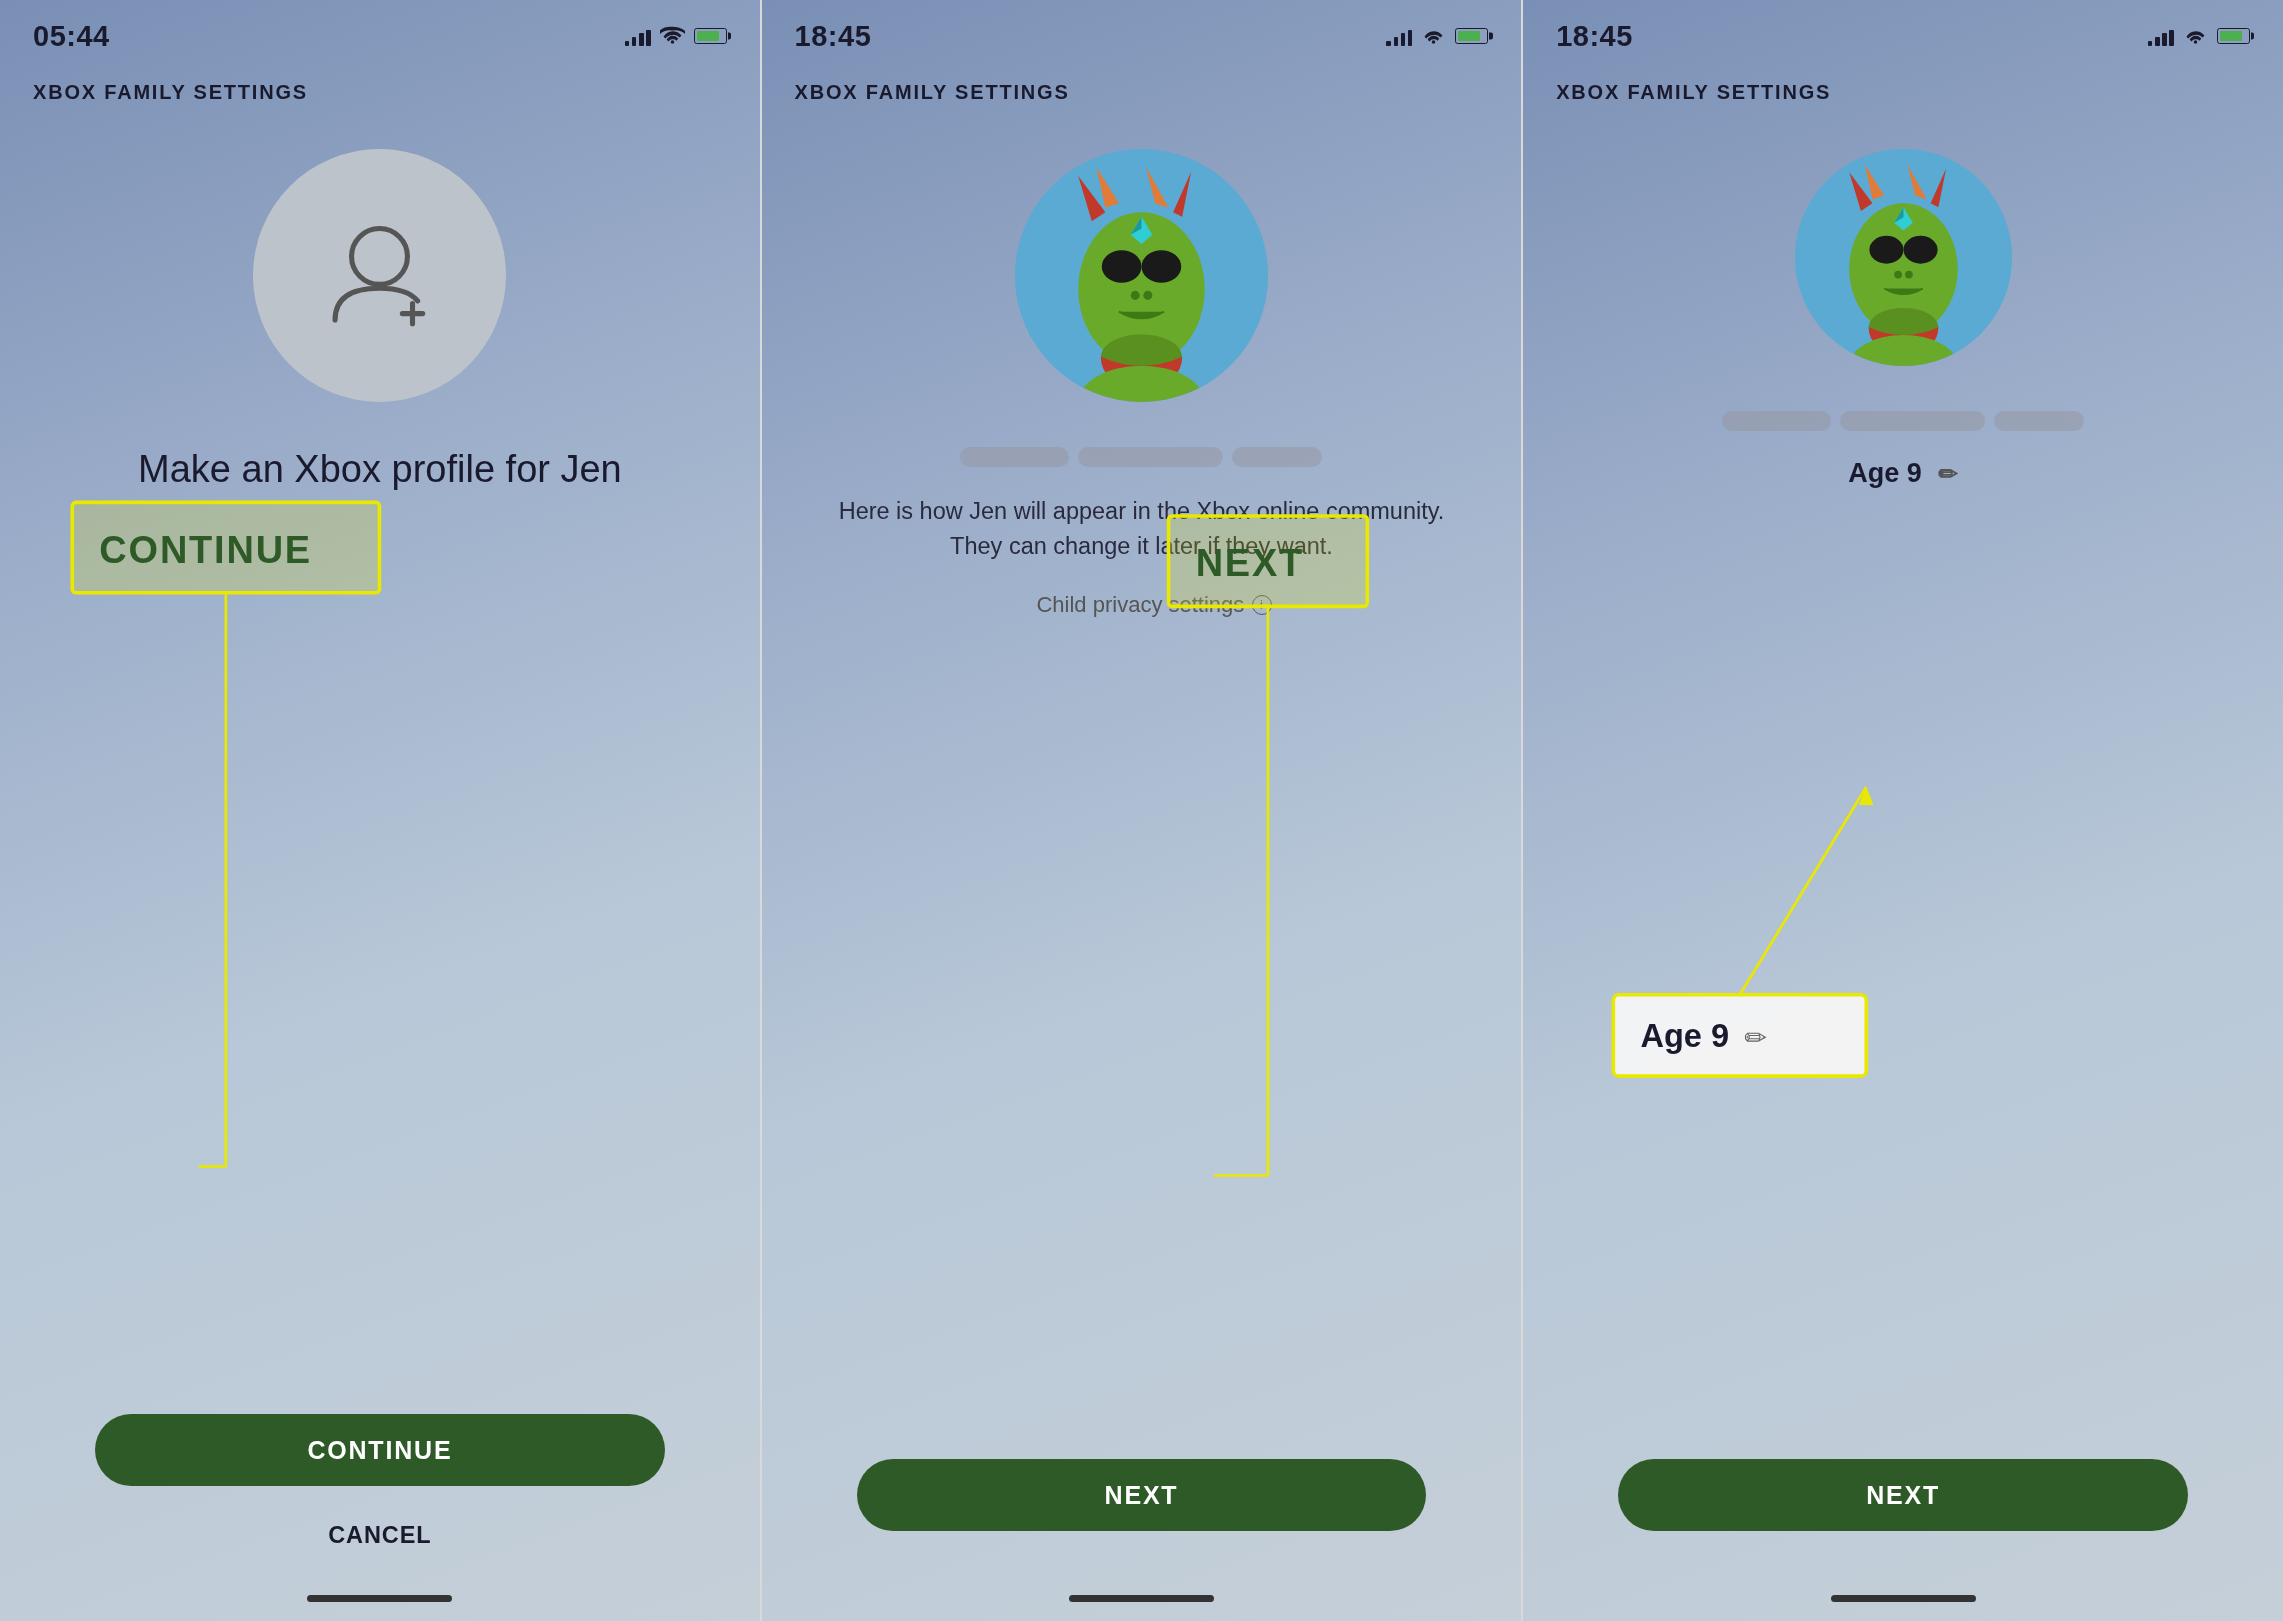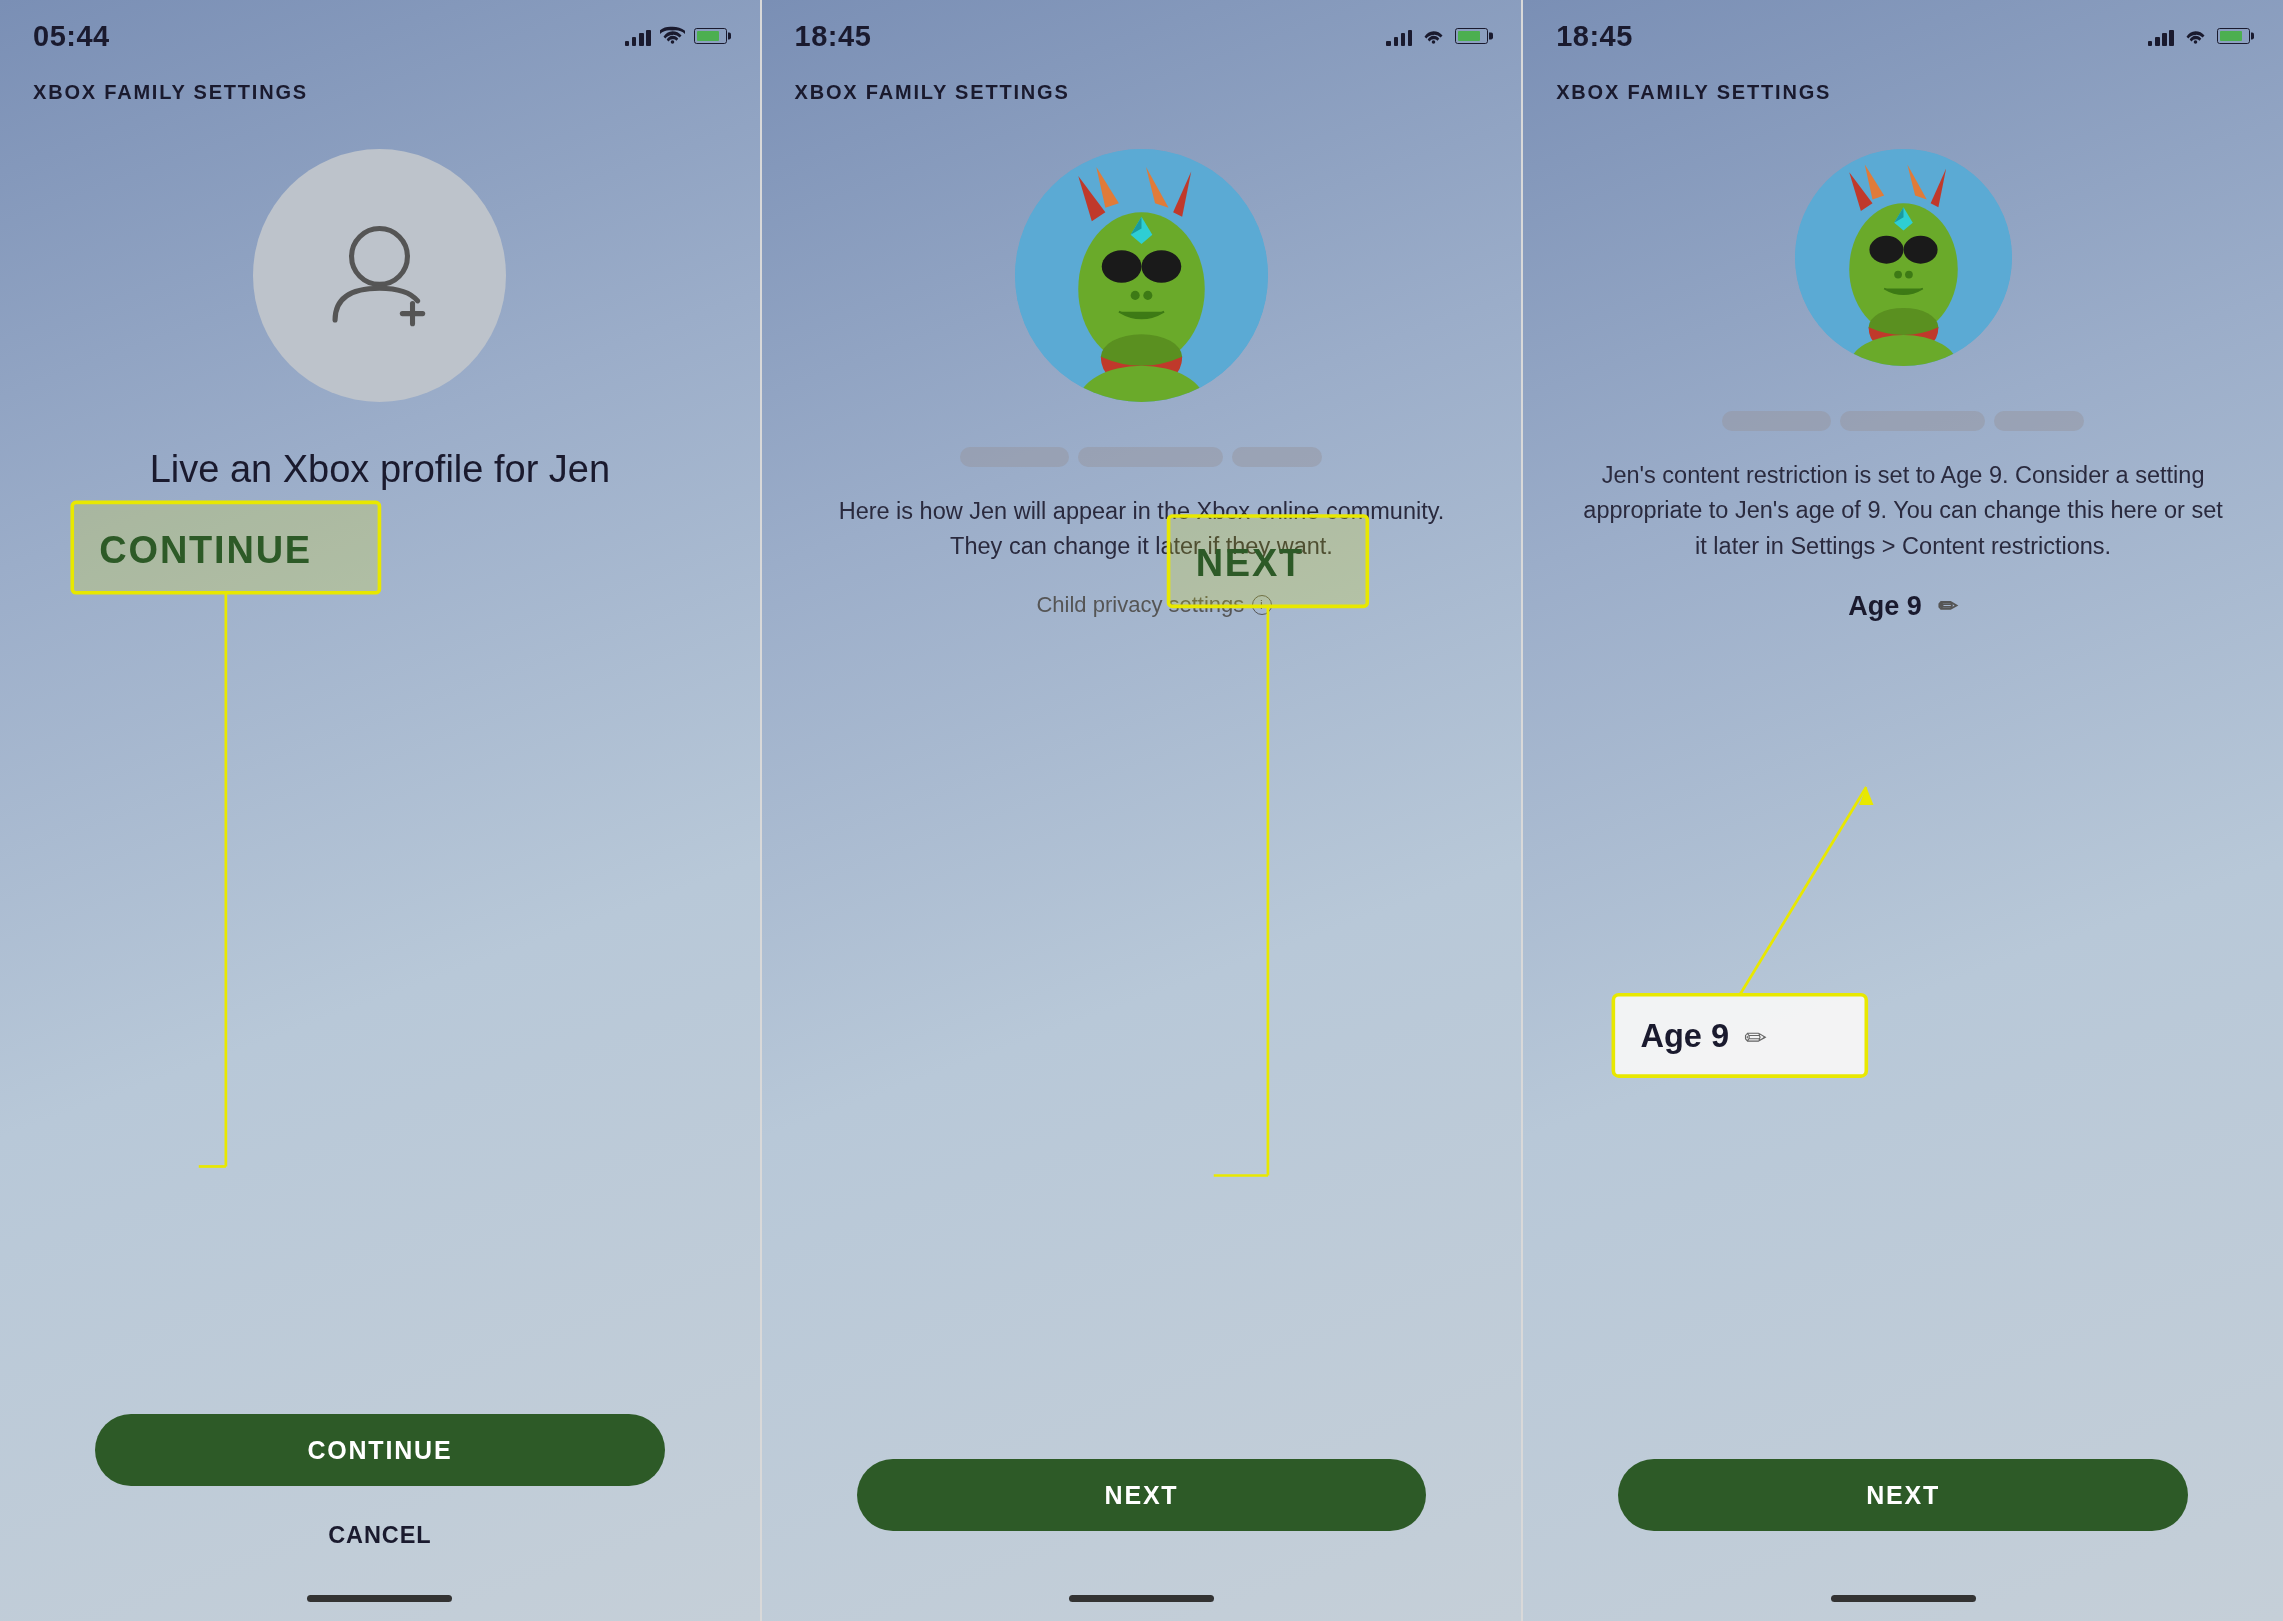--- a/index.html
+++ b/index.html
@@ -312,21 +312,21 @@
 
     <div class="avatar-circle avatar-placeholder">
       <svg viewBox="0 0 100 100">
         <circle cx="50" cy="35" r="22" fill="none" stroke="#555" stroke-width="4"></circle>
         <path d="M15 85 Q15 60 50 60 Q72 60 80 70" fill="none" stroke="#555" stroke-width="4" stroke-linecap="round"></path>
         <line x1="68" y1="80" x2="84" y2="80" stroke="#555" stroke-width="4" stroke-linecap="round"></line>
         <line x1="76" y1="72" x2="76" y2="88" stroke="#555" stroke-width="4" stroke-linecap="round"></line>
       </svg>
     </div>
 
-    <h2 class="screen-title">Live an Xbox profile for Jen</h2>
+    <h2 class="screen-title">Make an Xbox profile for Jen</h2>
 
     <div style="flex:1"></div>
 
     <button class="btn-continue">CONTINUE</button>
     <button class="btn-cancel">CANCEL</button>
   </div>
 
   <div class="home-indicator">
     <div class="home-bar"></div>
   </div>
@@ -482,21 +482,20 @@
         <ellipse cx="140" cy="280" rx="70" ry="40" fill="#6aaa2a"></ellipse>
       </svg>
     </div>
 
     <div class="gamertag-blur">
       <div class="blur-bar" style="width:109px"></div>
       <div class="blur-bar" style="width:145px"></div>
       <div class="blur-bar" style="width:90px"></div>
     </div>
 
-    <p class="screen-description">Jen's content restriction is set to Age 9. Consider a setting appropriate to Jen's age of 9. You can change this here or set it later in Settings &gt; Content restrictions.</p>
 
     <div class="age-setting">
       <span>Age 9</span>
       <span class="edit-icon">✏</span>
     </div>
 
     <div style="flex:1"></div>
 
     <button class="btn-next">NEXT</button>
   </div>

